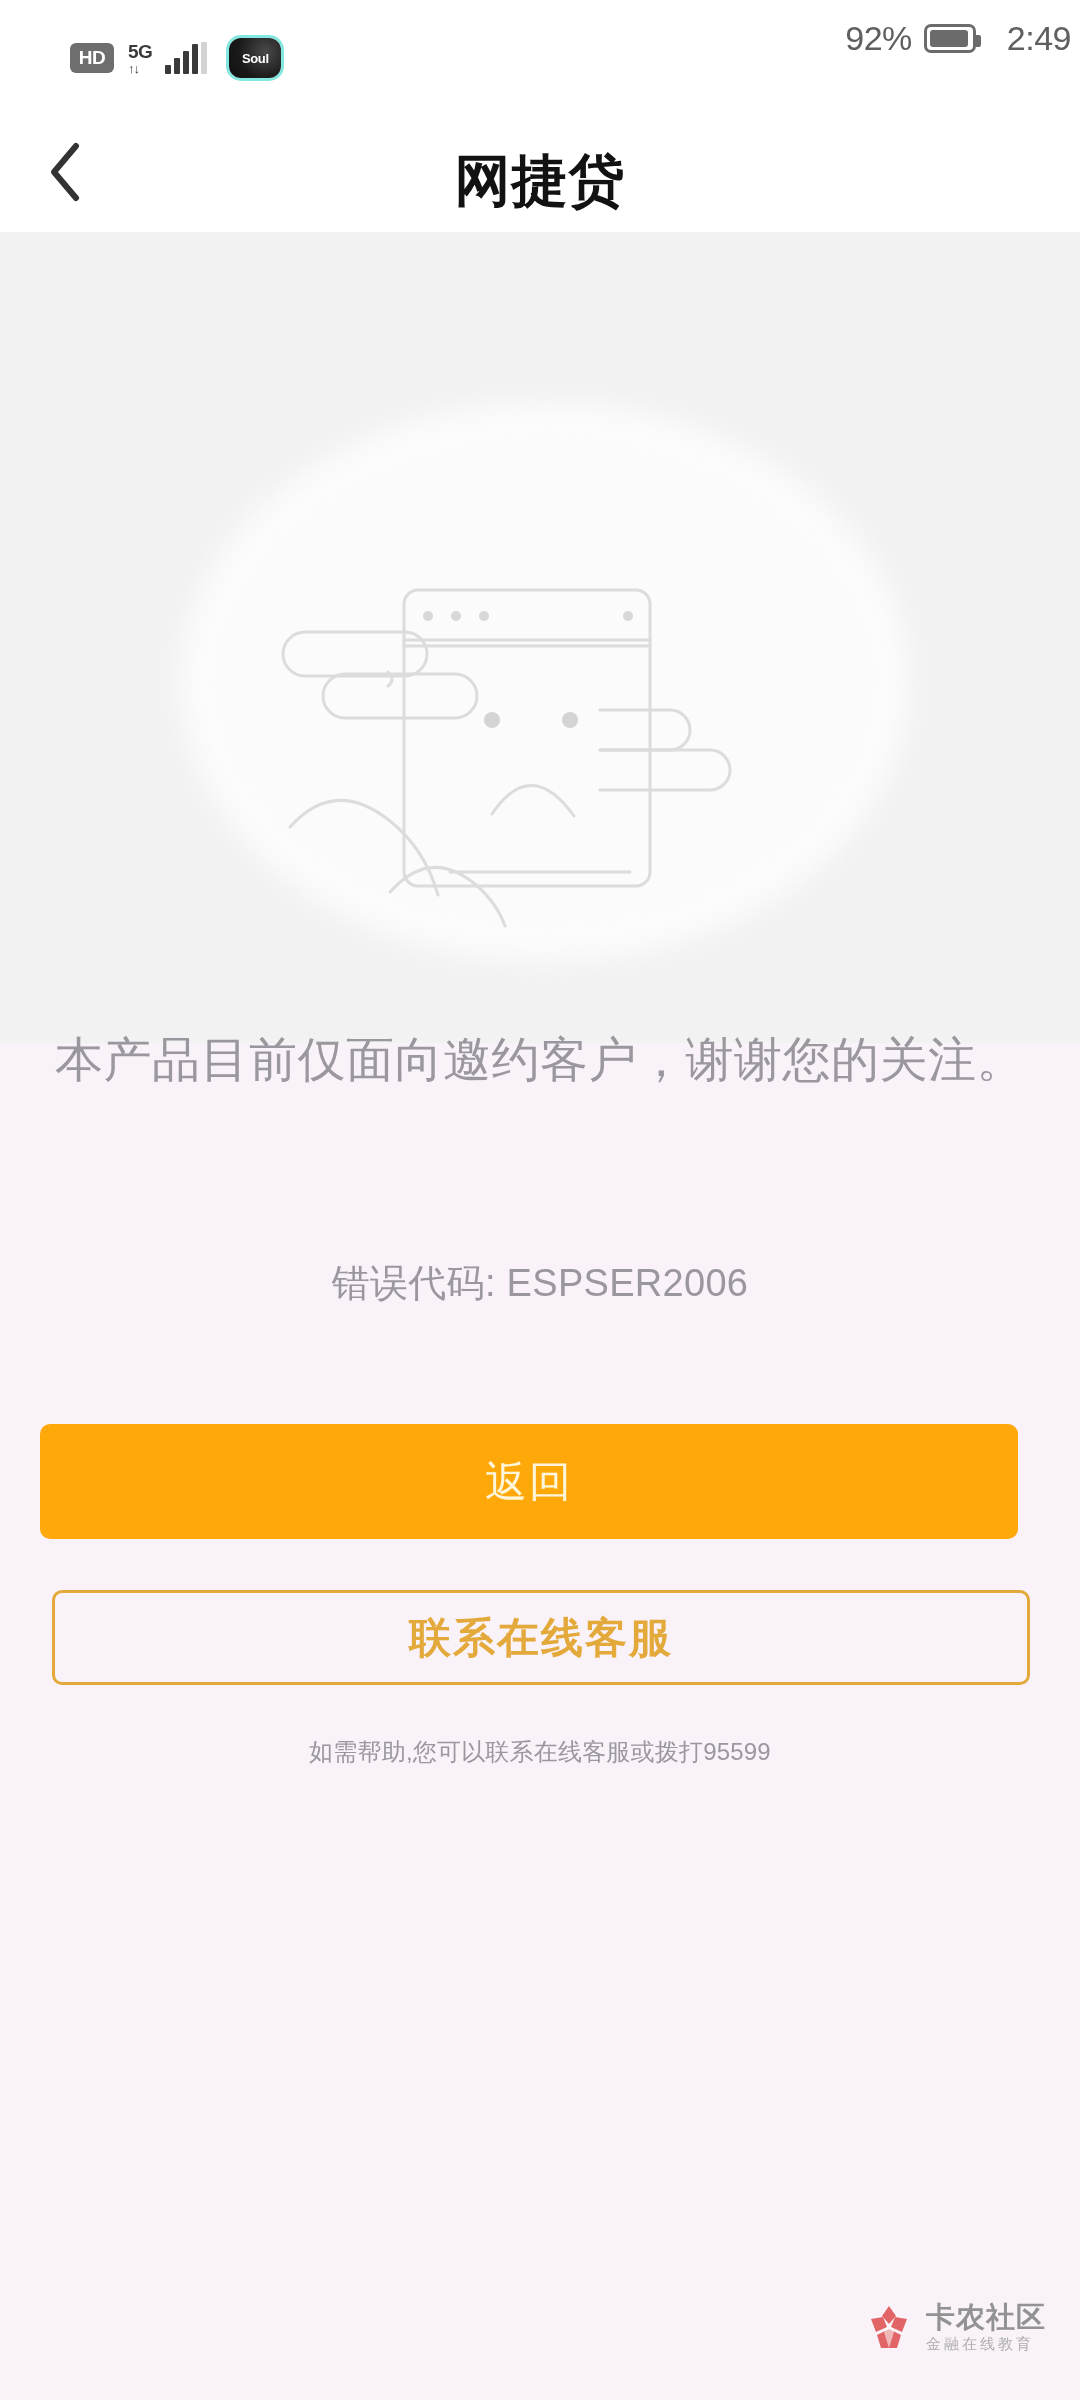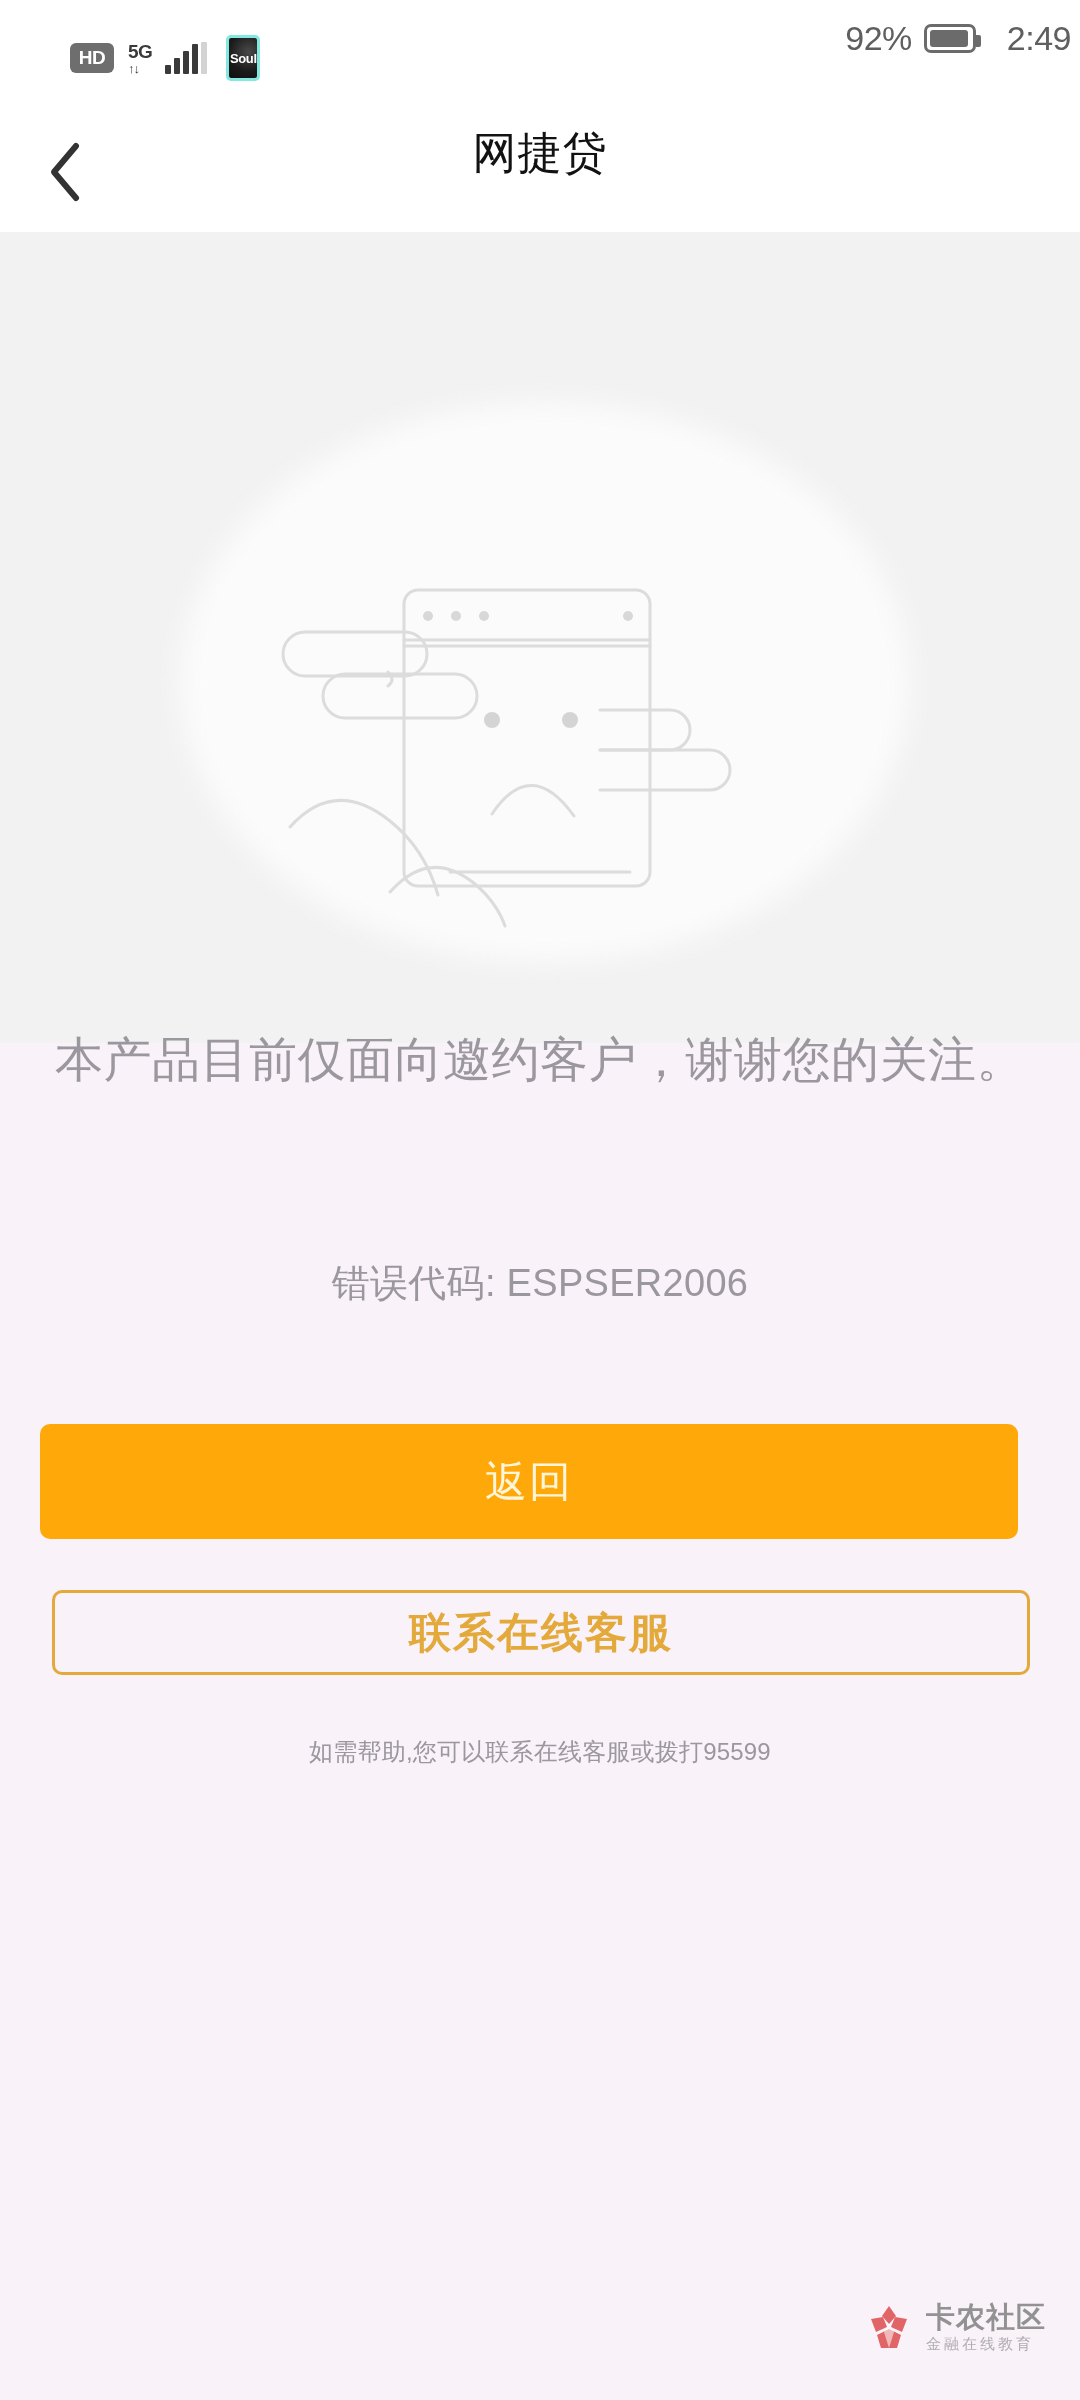--- a/index.html
+++ b/index.html
@@ -86,23 +86,23 @@
     background: #3a3a3a;
     border-radius: 1px;
   }
   .signal-bars i:nth-child(1) { height: 9px; }
   .signal-bars i:nth-child(2) { height: 16px; }
   .signal-bars i:nth-child(3) { height: 23px; }
   .signal-bars i:nth-child(4) { height: 30px; }
   .signal-bars i:nth-child(5) { height: 32px; background: #d3d3d3; }
 
   .soul-icon {
-    width: 28px;
+    width: 52px;
     height: 40px;
-    border-radius: 2px;
+    border-radius: 12px;
     background: radial-gradient(circle at 70% 35%, #4a4a4a 0%, #1a1a1a 60%, #101010 100%);
     box-shadow: 0 0 0 3px #83e8e0;
     display: flex;
     align-items: center;
     justify-content: center;
     margin-left: 10px;
   }
   .soul-icon span {
     color: #ffffff;
     font-size: 13px;
@@ -175,24 +175,24 @@
     height: 76px;
     display: flex;
     align-items: center;
     justify-content: center;
     cursor: pointer;
   }
   .back-btn svg { display: block; }
   .nav-title {
     position: absolute;
     left: 0; right: 0;
-    top: 12px;
+    top: 32px;
     text-align: center;
-    font-size: 44px;
-    font-weight: normal;
+    font-size: 56px;
+    font-weight: bold;
     color: #121212;
     letter-spacing: 1px;
   }
 
   
   .content-top {
     position: absolute;
     top: 232px; left: 0;
     width: 1080px;
     height: 811px;
@@ -270,21 +270,21 @@
     align-items: center;
     justify-content: center;
     box-sizing: border-box;
     padding: 0;
   }
   .btn-secondary {
     position: absolute;
     left: 52px;
     top: 1590px;
     width: 978px;
-    height: 85px;
+    height: 95px;
     background: transparent;
     border: 3px solid #e3a93b;
     border-radius: 10px;
     color: #e3a93b;
     font-size: 42px;
     font-family: inherit;
     font-weight: bold;
     letter-spacing: 2px;
     cursor: pointer;
     display: flex;

